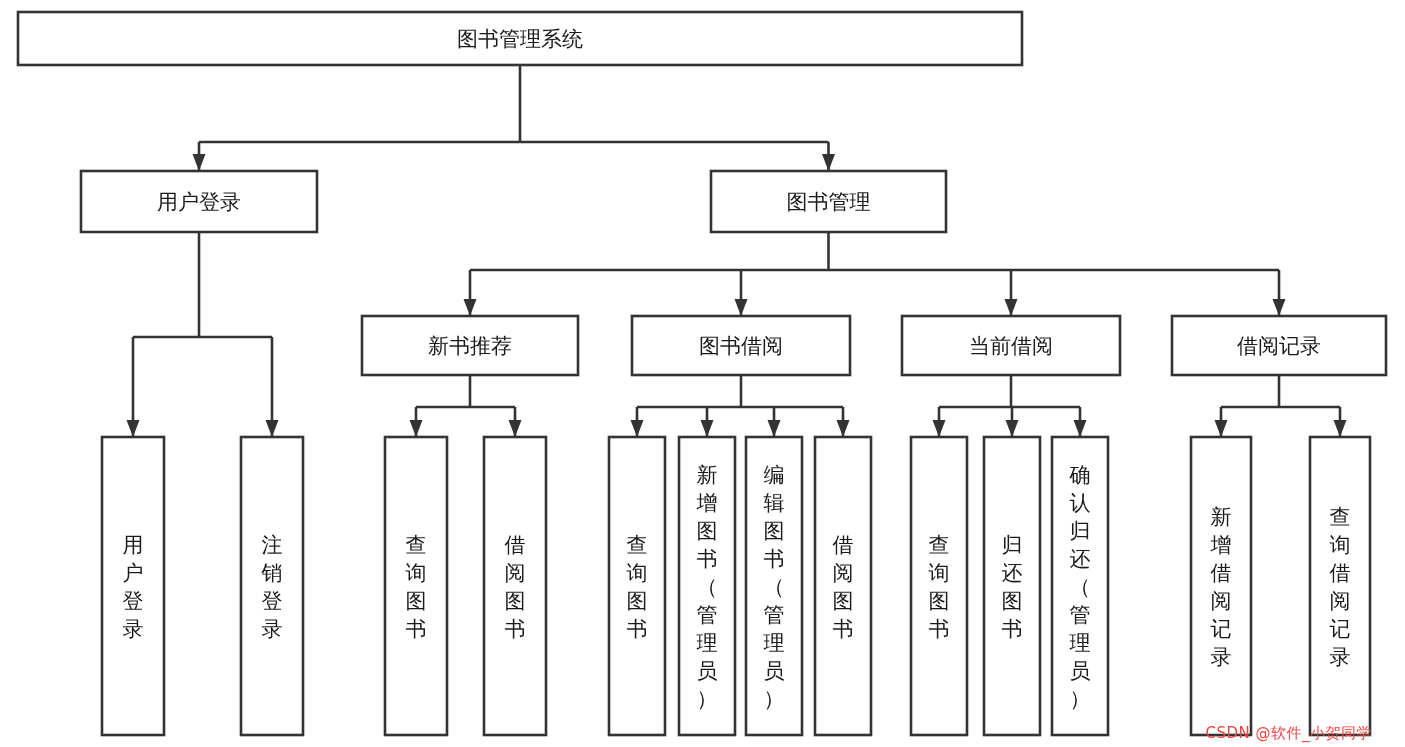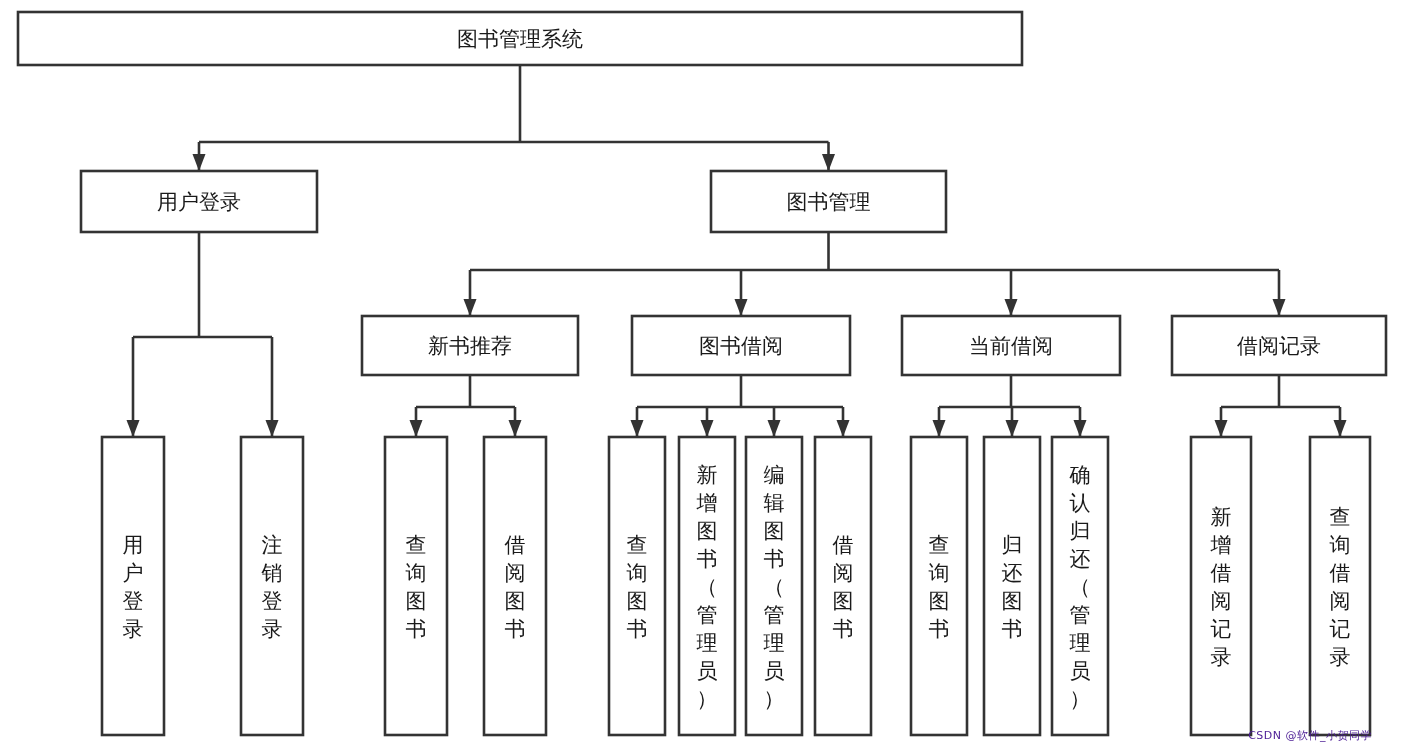--- a/index.html
+++ b/index.html
@@ -53,22 +53,22 @@
     font-family: "DejaVu Sans", "Liberation Sans", sans-serif;
     font-size: 21px;
     fill: #1a1a1a;
     text-anchor: middle;
   }
   .watermark {
     position: absolute;
     right: 8px;
     bottom: 4px;
     font-family: "DejaVu Sans", "Liberation Sans", sans-serif;
-    font-size: 11px;
-    color: #4c1d95;
+    font-size: 15px;
+    color: #ef4444;
     letter-spacing: 0.5px;
     white-space: nowrap;
     pointer-events: none;
   }
 </style>
 </head>
 <body>
 
 <div id="diagram-root">
   <svg id="tree-svg" viewBox="0 0 1405 747">

